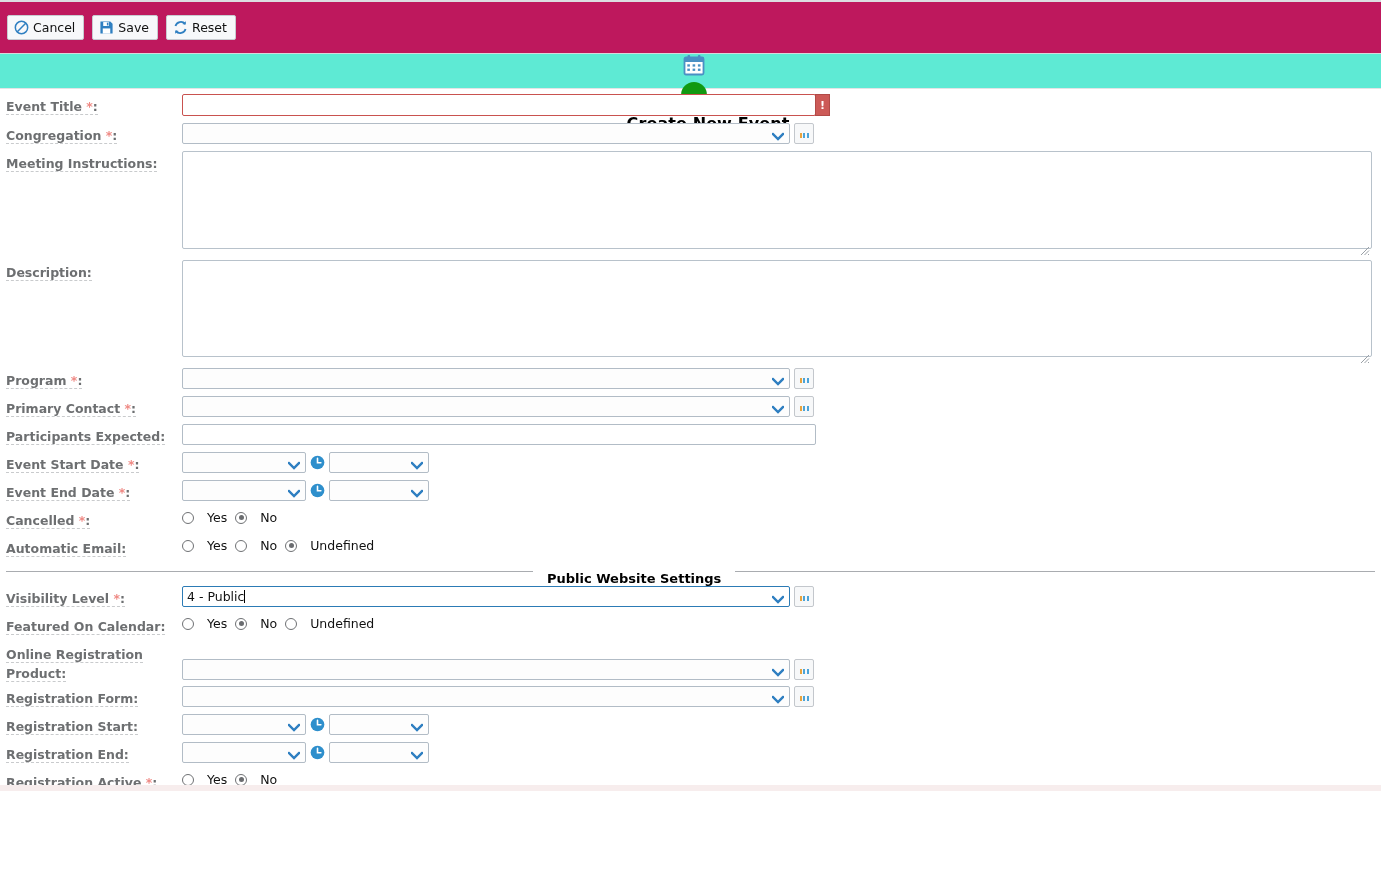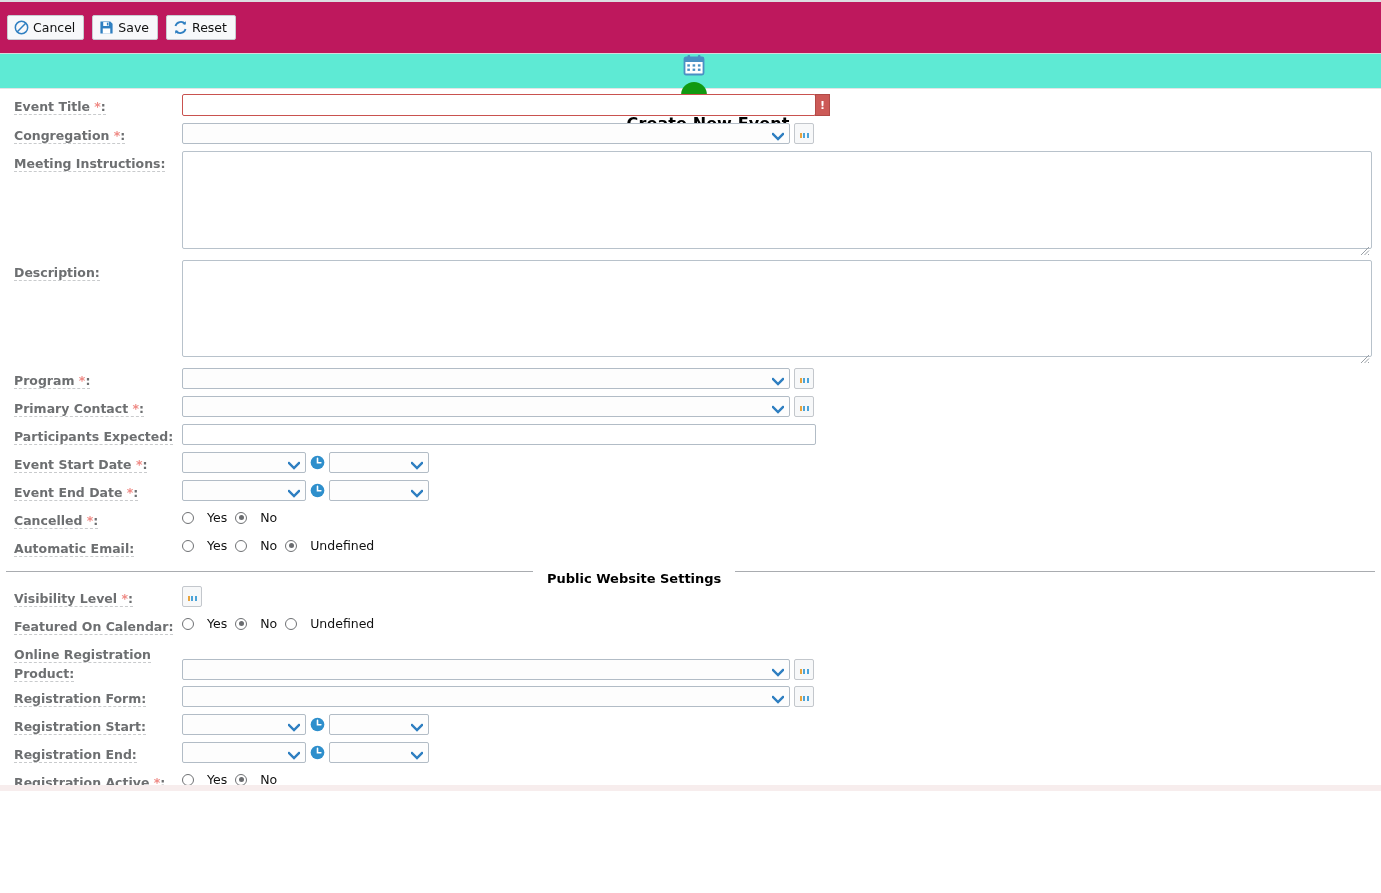--- a/index.html
+++ b/index.html
@@ -68,21 +68,21 @@
   }
   .row {
     display: flex;
     align-items: flex-start;
     min-height: 21px;
     margin-bottom: 7px;
   }
   .lblcell {
     width: 182px;
     flex: 0 0 182px;
-    padding-left: 14px;
+    padding-left: 6px;
     padding-top: 2px;
   }
   .lbl-txt {
     display: inline;
     font-size: 12.5px;
     font-weight: bold;
     color: #6d6f71;
     border-bottom: 1px dashed #c9cbcd;
     line-height: 17px;
     white-space: normal;
@@ -518,20 +518,28 @@
     <span class="ln left"></span>
     <span class="cap">Public Website Settings</span>
     <span class="ln"></span>
   </div>
 
   <div class="row">
     <div class="lblcell">
       <span class="lbl-txt"><span>Visibility Level</span><span class="req"> *</span>:</span>
     </div>
     <div class="fieldcell">
+      <span class="sel w-main focused">
+        <span class="val"><span>4 - Public</span><span class="caret"></span></span>
+        <span class="chev">
+          <svg viewBox="0 0 12 9" width="12" height="9">
+              <path d="M1 1.5l5 5 5-5" fill="none" stroke="#2f7fc1" stroke-width="2.4" stroke-linecap="square"></path>
+            </svg>
+        </span>
+      </span>
       <span class="dots-btn">
         <i style="background:#e8a33d"></i>
           <i style="background:#4aa3d8"></i>
           <i style="background:#4aa3d8"></i>
       </span>
     </div>
   </div>
 
   <div class="row">
     <div class="lblcell">

